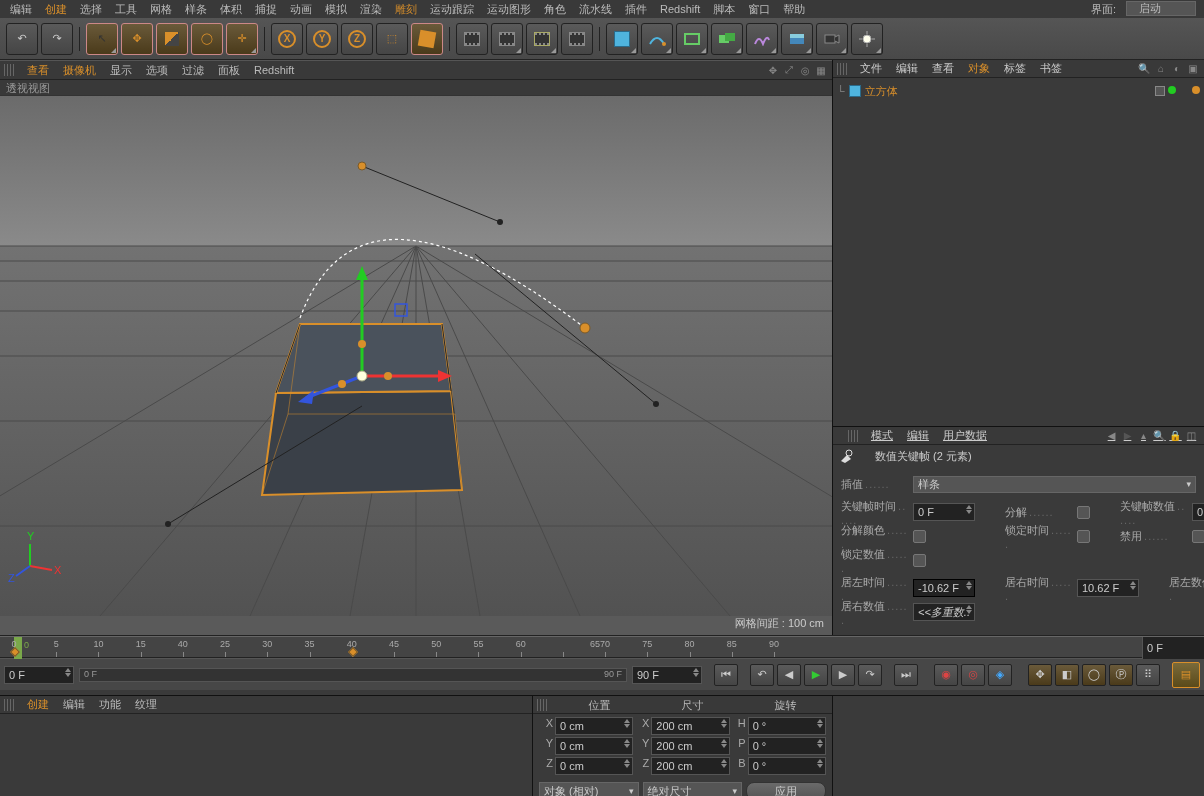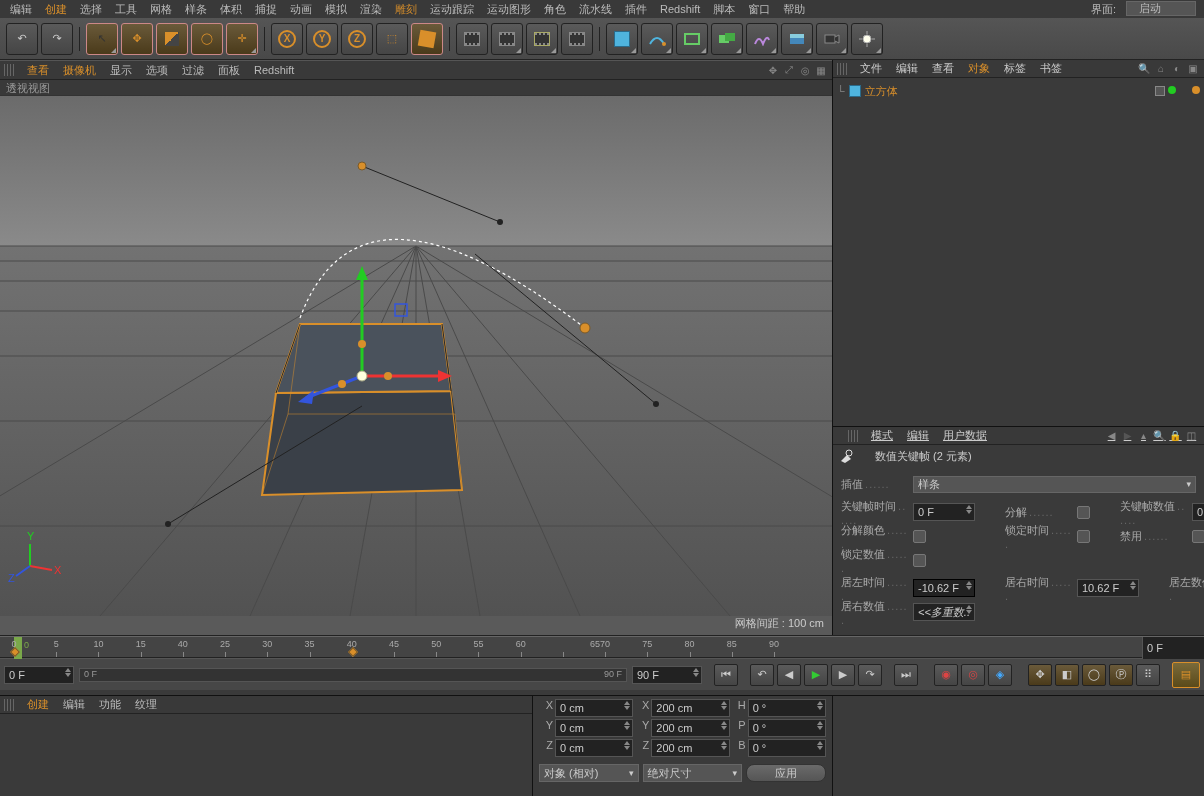--- a/index.html
+++ b/index.html
@@ -635,20 +635,28 @@
     <div class="hdr">
       <div class="grip"></div>
       <span class="hl">创建</span>
         <span class="">编辑</span>
         <span class="">功能</span>
         <span class="">纹理</span>
     </div>
     <div style="flex:1;background:#3a3a3a"></div>
   </div>
   <div class="bpanel coord">
+    <div class="hdr">
+        <div class="grip"></div>
+      <div class="hdr2" style="flex:1">
+        <span>位置</span>
+        <span>尺寸</span>
+        <span>旋转</span>
+      </div>
+    </div>
     <div class="grid">
       <div class="lbl">X</div>
         <div class="spin">0 cm<div class="ar">
             <div class="u"></div>
             <div class="d"></div>
           </div></div>
         <div class="lbl">X</div>
         <div class="spin">200 cm<div class="ar">
             <div class="u"></div>
             <div class="d"></div>

